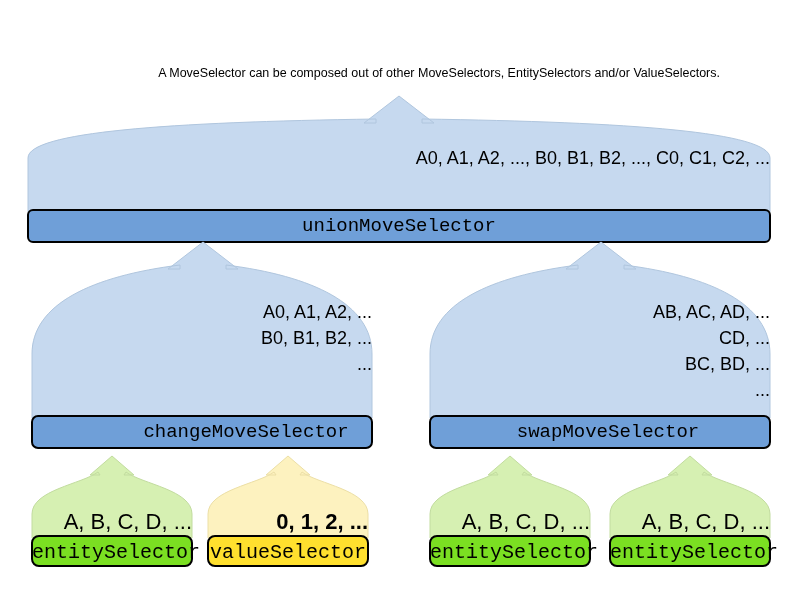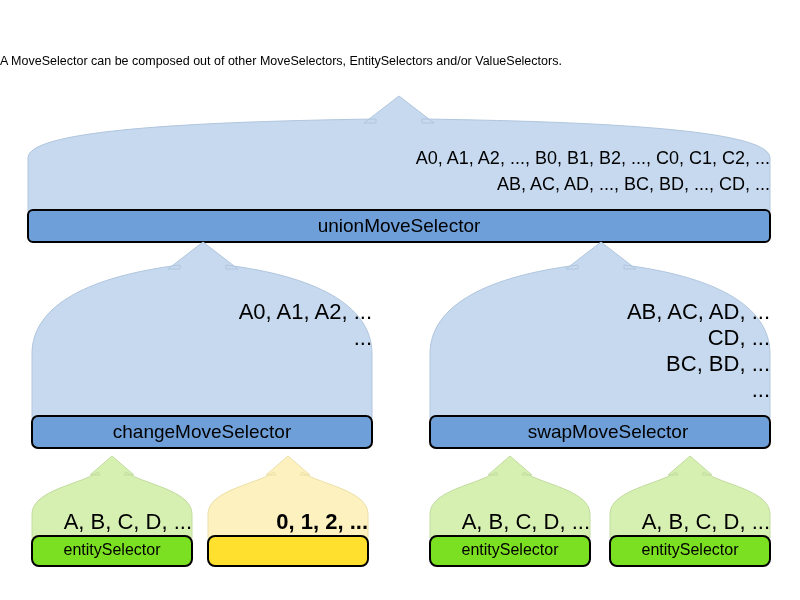--- a/index.html
+++ b/index.html
@@ -21,23 +21,23 @@
     top: 26px;
     width: 800px;
     text-align: center;
     font-size: 33px;
     color: #000000;
     letter-spacing: 0px;
   }
   #subtitle {
     position: absolute;
     left: 0;
-    top: 54px;
+    top: 66px;
     width: 720px;
-    text-align: left;
+    text-align: right;
     font-size: 12.5px;
     color: #000000;
   }
   .node {
     position: absolute;
   }
   .node svg {
     position: absolute;
     left: 0;
     top: 0;
@@ -49,28 +49,29 @@
     text-align: right;
     color: #000000;
     pointer-events: none;
   }
   .bar-label {
     position: absolute;
     width: 100%;
     text-align: center;
     color: #000000;
     pointer-events: none;
+    font-family: Liberation Mono, monospace;
   }
   
   .t-union .dome-text { font-size: 18px; line-height: 26px; }
   .t-union .bar-label { font-size: 19px; }
-  .t-mid .dome-text { font-size: 22px; line-height: 26px; }
+  .t-mid .dome-text { font-size: 18px; line-height: 26px; }
   .t-mid .bar-label { font-size: 19px; }
   .t-leaf .dome-text { font-size: 22px; line-height: 22px; }
-  .t-leaf .bar-label { font-size: 16px; }
+  .t-leaf .bar-label { font-size: 20px; }
 </style>
 </head>
 <body>
 
 <div id="page">
 
   <div id="subtitle">A MoveSelector can be composed out of other MoveSelectors, EntitySelectors and/or ValueSelectors.</div>
 
   <div class="node t-union" style="left:28px; top:96px; width:742px; height:146px;">
     <svg width="742" height="146" viewBox="0 0 742 146">
@@ -82,21 +83,20 @@
                L 371 0
                L 406 27
                L 394 27
                L 394 23
                C 602 26 742 36 742 62
                L 742 116 Z" fill="#c6d9ef" stroke="#b0c6de" stroke-width="1"></path>
       <rect x="0" y="114" width="742" height="32" rx="5" ry="5" fill="#6f9fd8" stroke="#000000" stroke-width="2"></rect>
     </svg>
     <div class="dome-text" style="top:49px;">
       <div>A0, A1, A2, ..., B0, B1, B2, ..., C0, C1, C2, ...</div>
-      <div>AB, AC, AD, ..., BC, BD, ..., CD, ...</div>
     </div>
     <div class="bar-label" style="top:119px;">unionMoveSelector</div>
   </div>
 
   <div class="node t-mid" style="left:32px; top:242px; width:340px; height:206px;">
     <svg width="340" height="206" viewBox="0 0 340 206">
       <path d="M 0 176
                L 0 112
                C 0 62 60 34 148 23
                L 148 27
@@ -104,23 +104,24 @@
                L 171 0
                L 206 27
                L 194 27
                L 194 23
                C 281 34 340 62 340 112
                L 340 176 Z" fill="#c6d9ef" stroke="#b0c6de" stroke-width="1"></path>
       <rect x="0" y="174" width="340" height="32" rx="6" ry="6" fill="#6f9fd8" stroke="#000000" stroke-width="2"></rect>
     </svg>
     <div class="dome-text" style="top:57px;">
       <div>A0, A1, A2, ...</div>
+      <div>B0, B1, B2, ...</div>
       <div>...</div>
     </div>
-    <div class="bar-label" style="top:179px;">changeMoveSelector</div>
+    <div class="bar-label" style="top:179px;padding-left:44px;">changeMoveSelector</div>
   </div>
 
   <div class="node t-mid" style="left:430px; top:242px; width:340px; height:168px;">
     <svg width="340" height="206" viewBox="0 0 340 206">
       <path d="M 0 176
                L 0 112
                C 0 62 60 34 148 23
                L 148 27
                L 136 27
                L 171 0
@@ -172,20 +173,21 @@
                L 102 19
                L 92 19
                L 94 16
                C 110 28 160 34 160 58
                L 160 82 Z" fill="#fdf2bf" stroke="#ecdfa6" stroke-width="1"></path>
       <rect x="0" y="80" width="160" height="30" rx="7" ry="7" fill="#ffe02e" stroke="#000000" stroke-width="2"></rect>
     </svg>
     <div class="dome-text" style="top:55px;font-weight:bold;">
       <div>0, 1, 2, ...</div>
     </div>
+    <div class="bar-label" style="top:85px;">valueSelector</div>
   </div>
 
   <div class="node t-leaf" style="left:430px; top:456px; width:160px; height:112px;">
     <svg width="160" height="112" viewBox="0 0 160 112">
       <path d="M 0 82
                L 0 58
                C 0 34 50 28 66 16
                L 68 19
                L 58 19
                L 80 0

